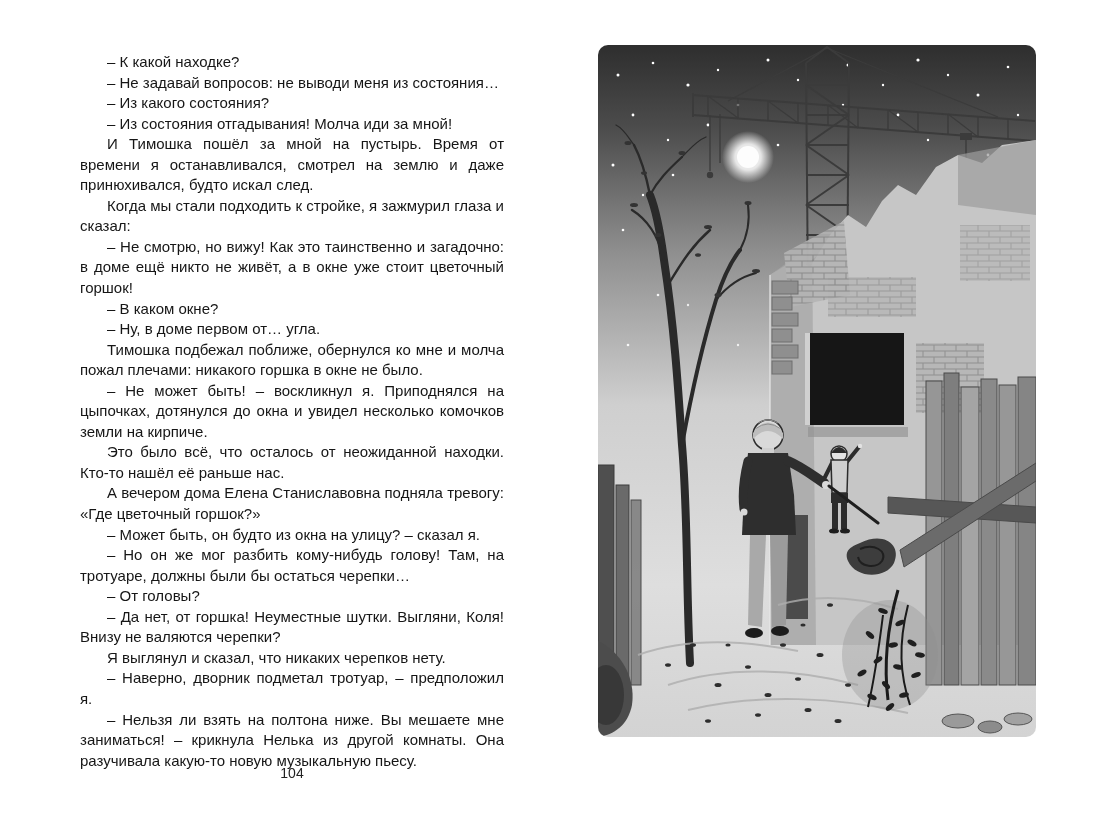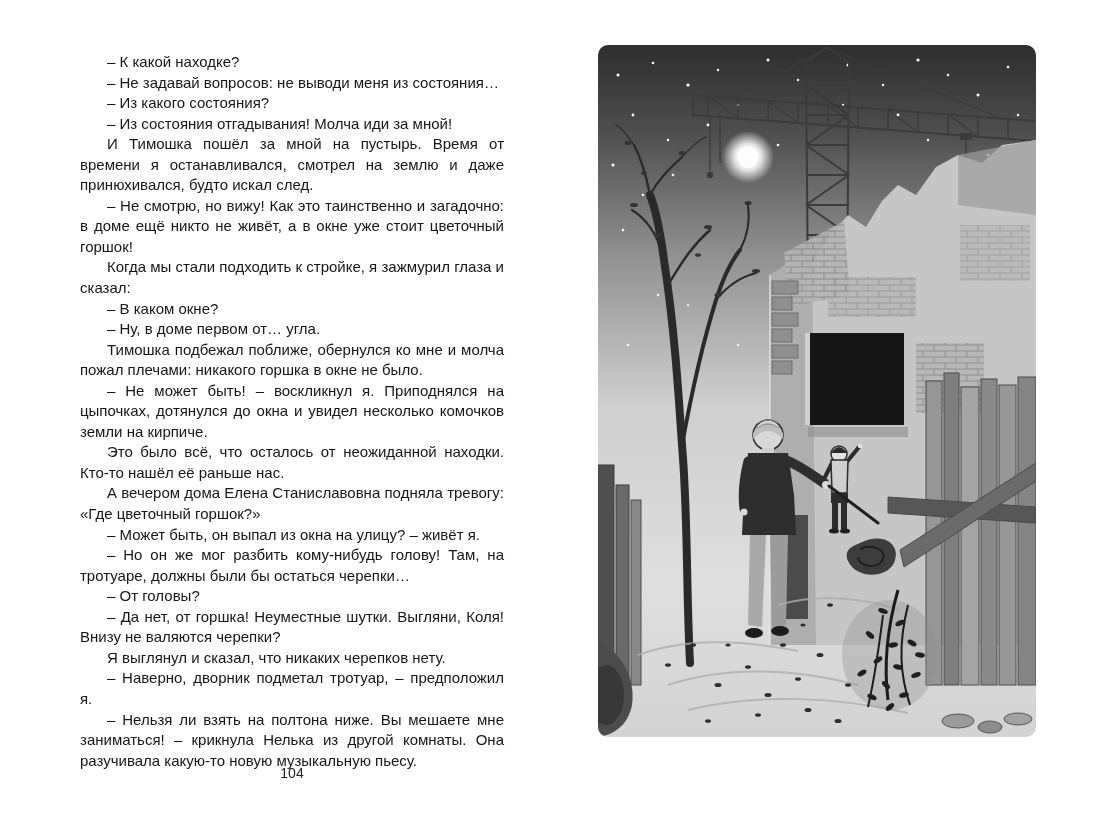--- a/index.html
+++ b/index.html
@@ -24,29 +24,29 @@
 <body>
 
 <div class="spread">
 
   <div class="text-column">
       <p class="para">– К какой находке?</p>
       <p class="para">– Не задавай вопросов: не выводи меня из состояния…</p>
       <p class="para">– Из какого состояния?</p>
       <p class="para">– Из состояния отгадывания! Молча иди за мной!</p>
       <p class="para">И Тимошка пошёл за мной на пустырь. Время от времени я останавливался, смотрел на землю и даже принюхивался, будто искал след.</p>
+      <p class="para">Когда мы стали подходить к стройке, я зажмурил глаза и сказал:</p>
       <p class="para">– Не смотрю, но вижу! Как это таинственно и загадочно: в доме ещё никто не живёт, а в окне уже стоит цветочный горшок!</p>
-      <p class="para">Когда мы стали подходить к стройке, я зажмурил глаза и сказал:</p>
       <p class="para">– В каком окне?</p>
       <p class="para">– Ну, в доме первом от… угла.</p>
       <p class="para">Тимошка подбежал поближе, обернулся ко мне и молча пожал плечами: никакого горшка в окне не было.</p>
       <p class="para">– Не может быть! – воскликнул я. Приподнялся на цыпочках, дотянулся до окна и увидел несколько комочков земли на кирпиче.</p>
       <p class="para">Это было всё, что осталось от неожиданной находки. Кто-то нашёл её раньше нас.</p>
       <p class="para">А вечером дома Елена Станиславовна подняла тревогу: «Где цветочный горшок?»</p>
-      <p class="para">– Может быть, он выпал из окна на улицу? – живёт я.</p>
+      <p class="para">– Может быть, он будто из окна на улицу? – сказал я.</p>
       <p class="para">– Но он же мог разбить кому-нибудь голову! Там, на тротуаре, должны были бы остаться черепки…</p>
       <p class="para">– От головы?</p>
       <p class="para">– Да нет, от горшка! Неуместные шутки. Выгляни, Коля! Внизу не валяются черепки?</p>
       <p class="para">Я выглянул и сказал, что никаких черепков нету.</p>
       <p class="para">– Наверно, дворник подметал тротуар, – предположил я.</p>
       <p class="para">– Нельзя ли взять на полтона ниже. Вы мешаете мне заниматься! – крикнула Нелька из другой комнаты. Она разучивала какую-то новую музыкальную пьесу.</p>
     </div>
   <div class="page-number">104</div>
 
   <figure class="illustration">

